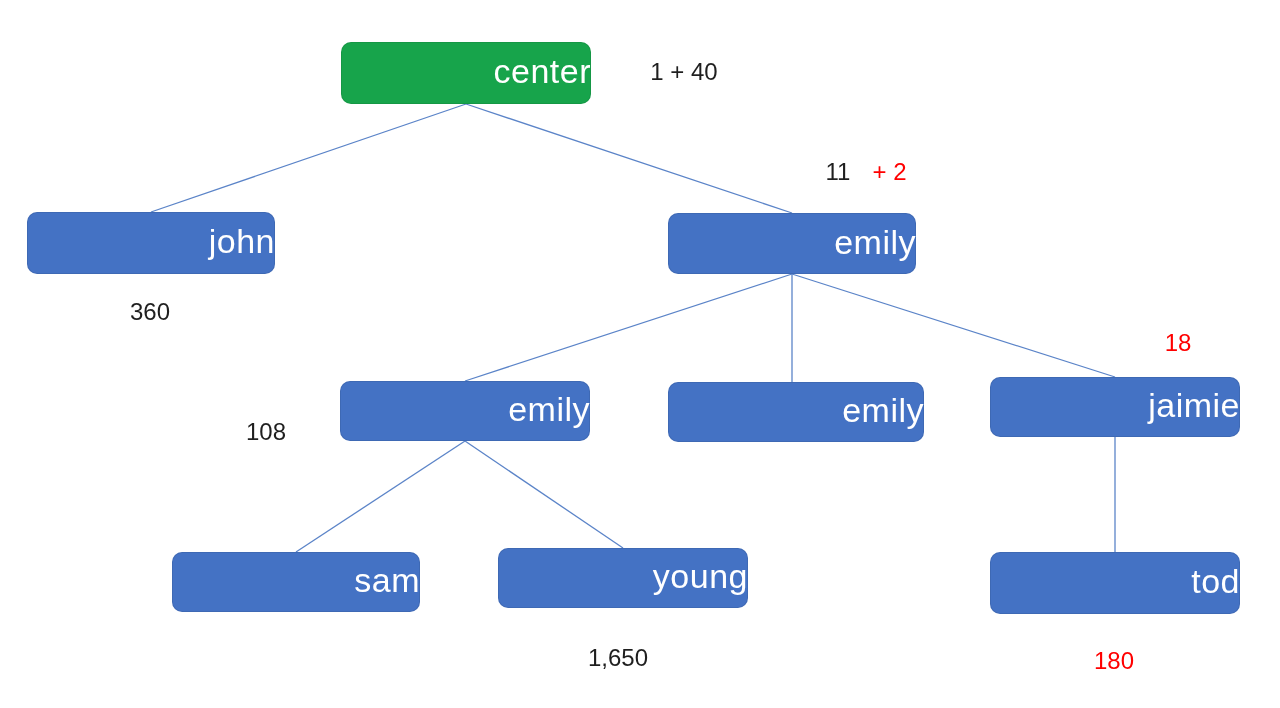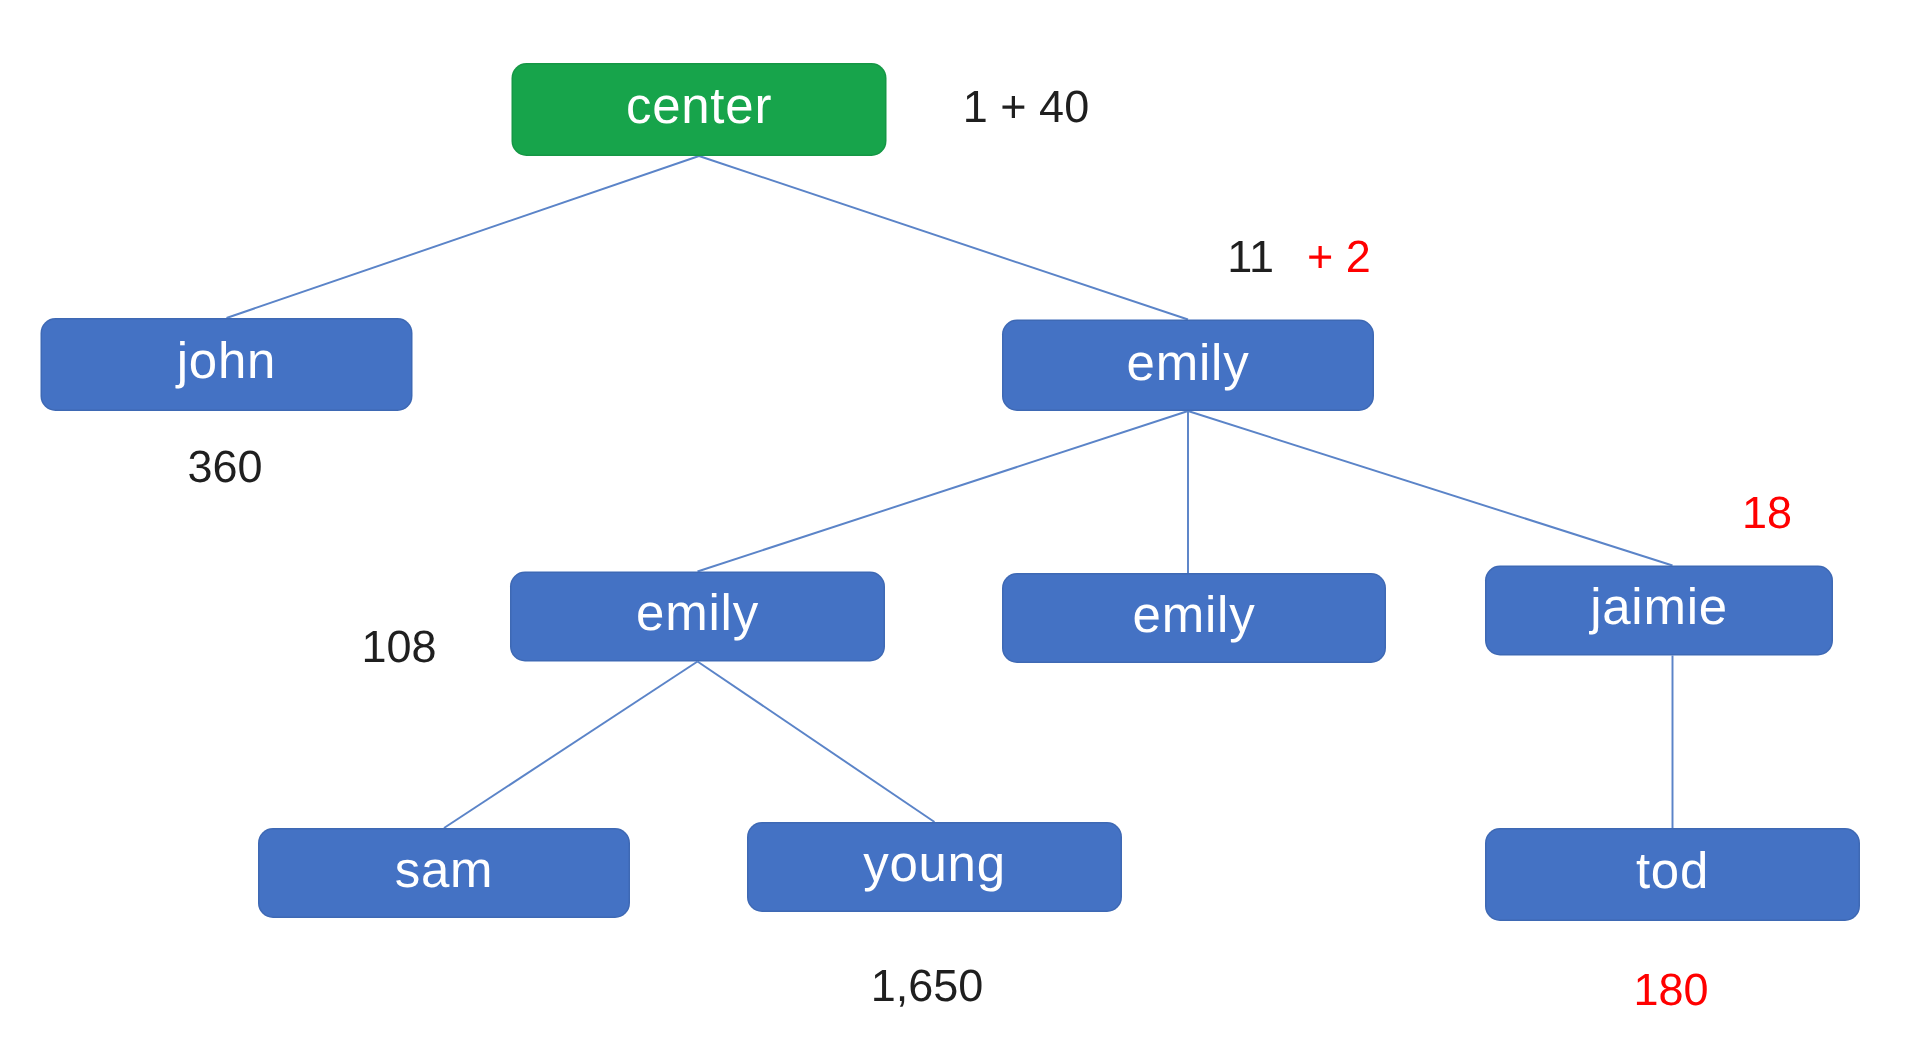--- a/index.html
+++ b/index.html
@@ -22,37 +22,37 @@
     width: 1280px;
     height: 708px;
     pointer-events: none;
   }
   .node {
     position: absolute;
     box-sizing: border-box;
     border-radius: 10px;
     display: flex;
     align-items: center;
-    justify-content: center;
+    justify-content: flex-end;
     color: #ffffff;
     font-size: 34px;
     line-height: 1;
     letter-spacing: 0.5px;
     box-shadow: inset 0 0 0 1px rgba(0,0,0,0.08);
     cursor: default;
     user-select: none;
   }
   .node span {
     transform: translateY(-2px);
   }
   .annotation {
     position: absolute;
     transform: translate(-50%, -50%);
     white-space: nowrap;
-    font-size: 30px;
+    font-size: 24px;
     line-height: 1;
     user-select: none;
   }
   .annotation .part + .part {
     margin-left: 22px;
   }
 </style>
 </head>
 <body>
 
@@ -76,21 +76,21 @@
       </div>
       <div class="node" style="left: 668px; top: 213px; width: 248px; height: 61px; background: rgb(68, 114, 196); color: rgb(255, 255, 255);">
         <span>emily</span>
       </div>
       <div class="node" style="left: 340px; top: 381px; width: 250px; height: 60px; background: rgb(68, 114, 196); color: rgb(255, 255, 255);">
         <span>emily</span>
       </div>
       <div class="node" style="left: 668px; top: 382px; width: 256px; height: 60px; background: rgb(68, 114, 196); color: rgb(255, 255, 255);">
         <span>emily</span>
       </div>
-      <div class="node" style="left: 990px; top: 377px; width: 232px; height: 60px; background: rgb(68, 114, 196); color: rgb(255, 255, 255);">
+      <div class="node" style="left: 990px; top: 377px; width: 250px; height: 60px; background: rgb(68, 114, 196); color: rgb(255, 255, 255);">
         <span>jaimie</span>
       </div>
       <div class="node" style="left: 172px; top: 552px; width: 248px; height: 60px; background: rgb(68, 114, 196); color: rgb(255, 255, 255);">
         <span>sam</span>
       </div>
       <div class="node" style="left: 498px; top: 548px; width: 250px; height: 60px; background: rgb(68, 114, 196); color: rgb(255, 255, 255);">
         <span>young</span>
       </div>
       <div class="node" style="left: 990px; top: 552px; width: 250px; height: 62px; background: rgb(68, 114, 196); color: rgb(255, 255, 255);">
         <span>tod</span>

